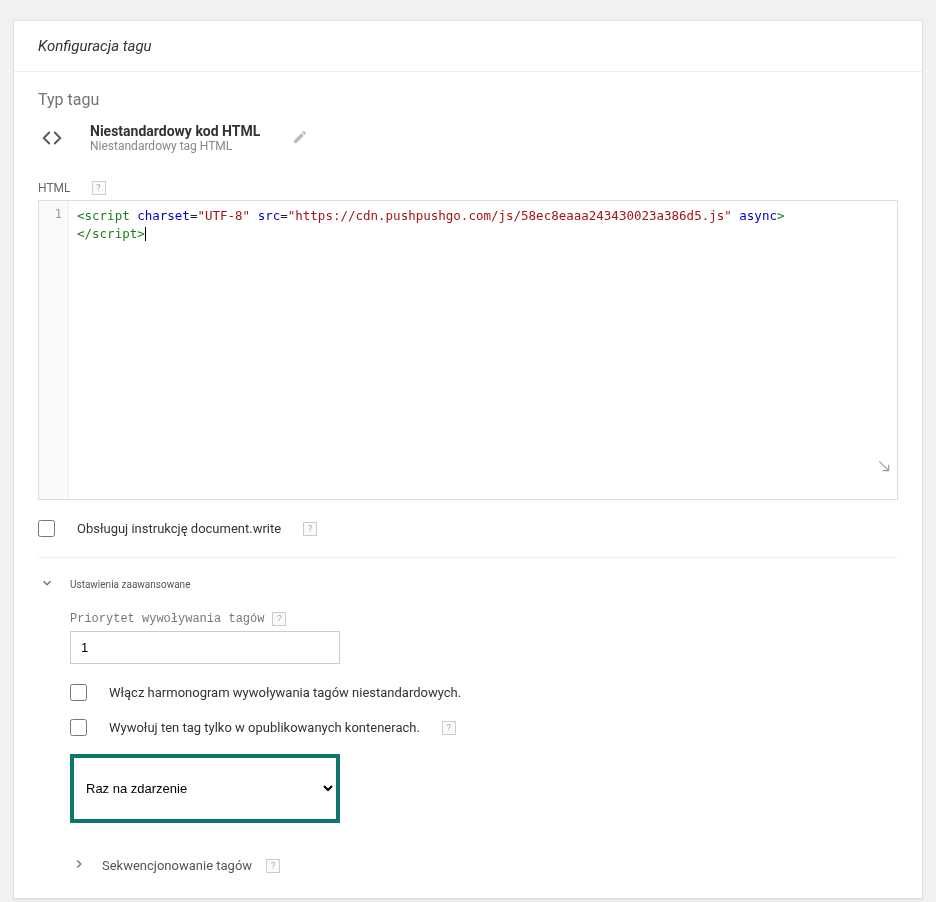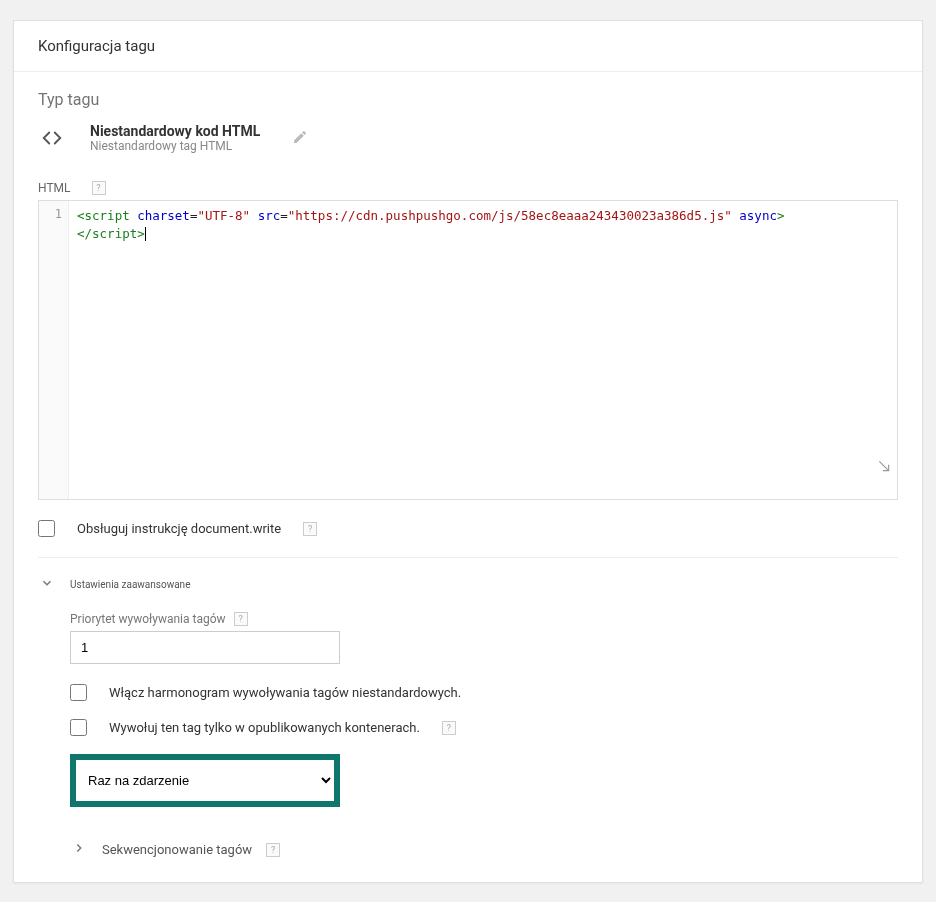--- a/index.html
+++ b/index.html
@@ -15,20 +15,21 @@
       border: 1px solid #e0e0e0;
       width: 910px;
       margin: 0 auto;
       box-shadow: 0 1px 2px rgba(0,0,0,0.05);
     }
     .card-header {
       padding: 16px 24px;
       border-bottom: 1px solid #eee;
       font-size: 15px;
       color: #333;
+      font-style: italic;
     }
     .card-body {
       padding: 18px 24px 24px 24px;
     }
     .section-label {
       color: #757575;
       font-size: 16px;
       margin-bottom: 14px;
     }
     .tag-type-row {
@@ -152,36 +153,37 @@
     .advanced-body {
       padding-left: 32px;
     }
     .field-label {
       font-size: 12px;
       color: #777;
       margin-bottom: 5px;
       display: flex;
       align-items: center;
       gap: 8px;
+      font-family: Liberation Mono, monospace;
     }
     .text-input {
       border: 1px solid #ccc;
       padding: 8px 10px;
       font-size: 13px;
       width: 270px;
       margin-bottom: 20px;
     }
     .advanced-body .checkbox-row {
       margin-bottom: 18px;
     }
     .select-row select {
       width: 270px;
-      padding: 12px 8px;
-      font-size: 13px;
-      border: 6px solid #0f766e;
+      padding: 22px 8px;
+      font-size: 13px;
+      border: 4px solid #0f766e;
       background: #fff;
     }
     .seq-row {
       display: flex;
       align-items: center;
       gap: 14px;
       font-size: 13px;
       color: #555;
       margin-top: 34px;
     }

